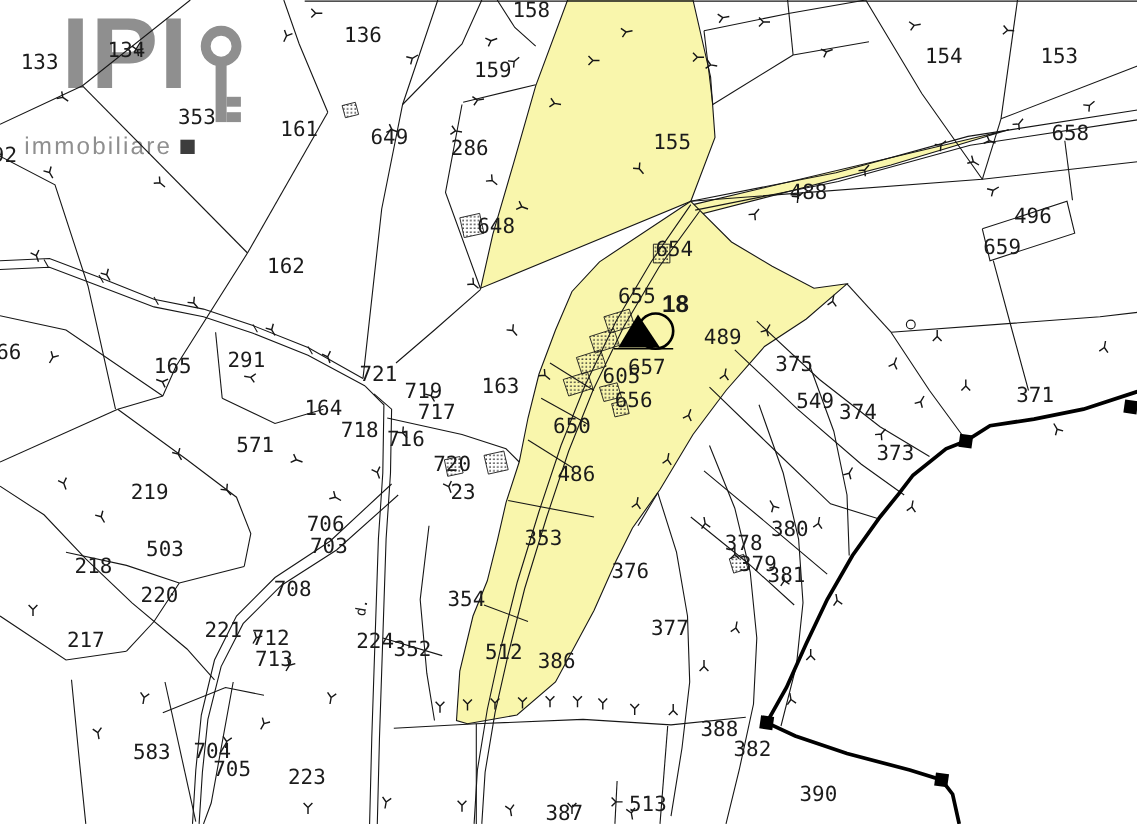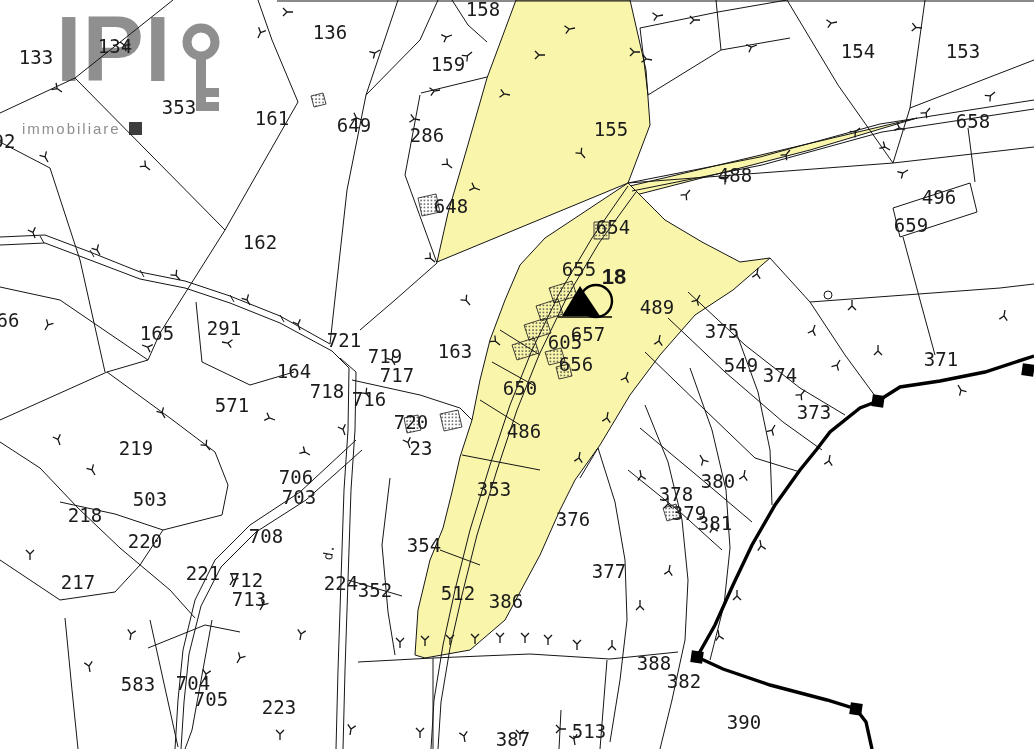--- a/index.html
+++ b/index.html
@@ -3,21 +3,21 @@
 <meta charset="utf-8">
 <style>
   html,body{margin:0;padding:0;background:#fff;}
   .map-wrap{position:relative;width:1034px;height:749px;overflow:hidden;background:#fff;
             font-family:"DejaVu Sans Mono", monospace;}
   .logo{position:absolute;left:22px;top:6px;z-index:1;color:#8f8f8f;}
   .logo-row{display:flex;align-items:flex-start;margin-left:34px;}
   .logo-text{font-family:"Liberation Sans", sans-serif;font-weight:bold;font-size:92px;
              line-height:0.95;letter-spacing:1px;color:#8f8f8f;}
   .key-svg{margin-left:4px;margin-top:10px;}
-  .logo-sub{font-family:"Liberation Sans", sans-serif;font-size:15px;letter-spacing:2px;
+  .logo-sub{font-family:"Liberation Sans", sans-serif;font-size:22px;letter-spacing:2px;
             color:#8f8f8f;margin-top:-6px;display:flex;align-items:center;}
   .logo-square{display:inline-block;width:13px;height:13px;background:#3d3d3d;margin-left:8px;}
   svg.map-svg{position:absolute;left:0;top:0;z-index:2;}
 </style>
 </head>
 <body>
 
 <div class="map-wrap">
 
   <div class="logo">

